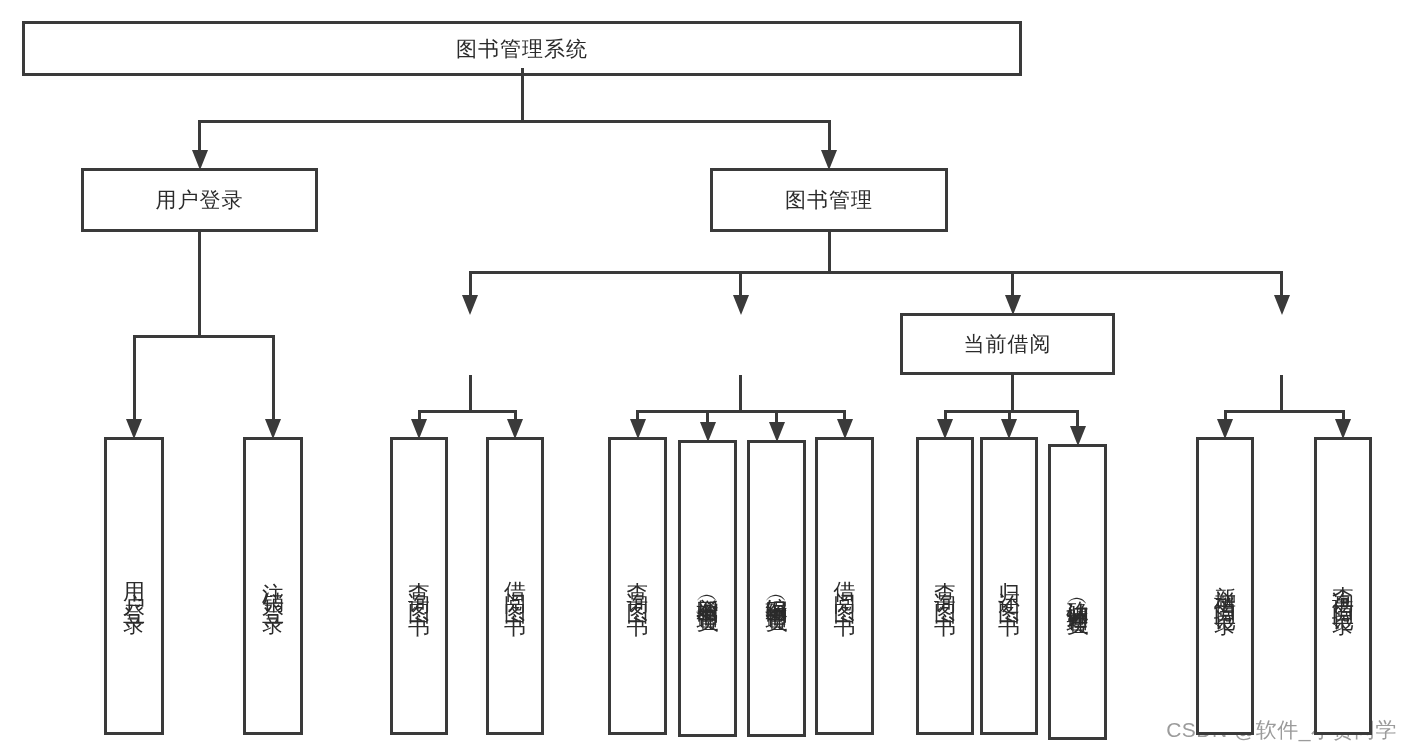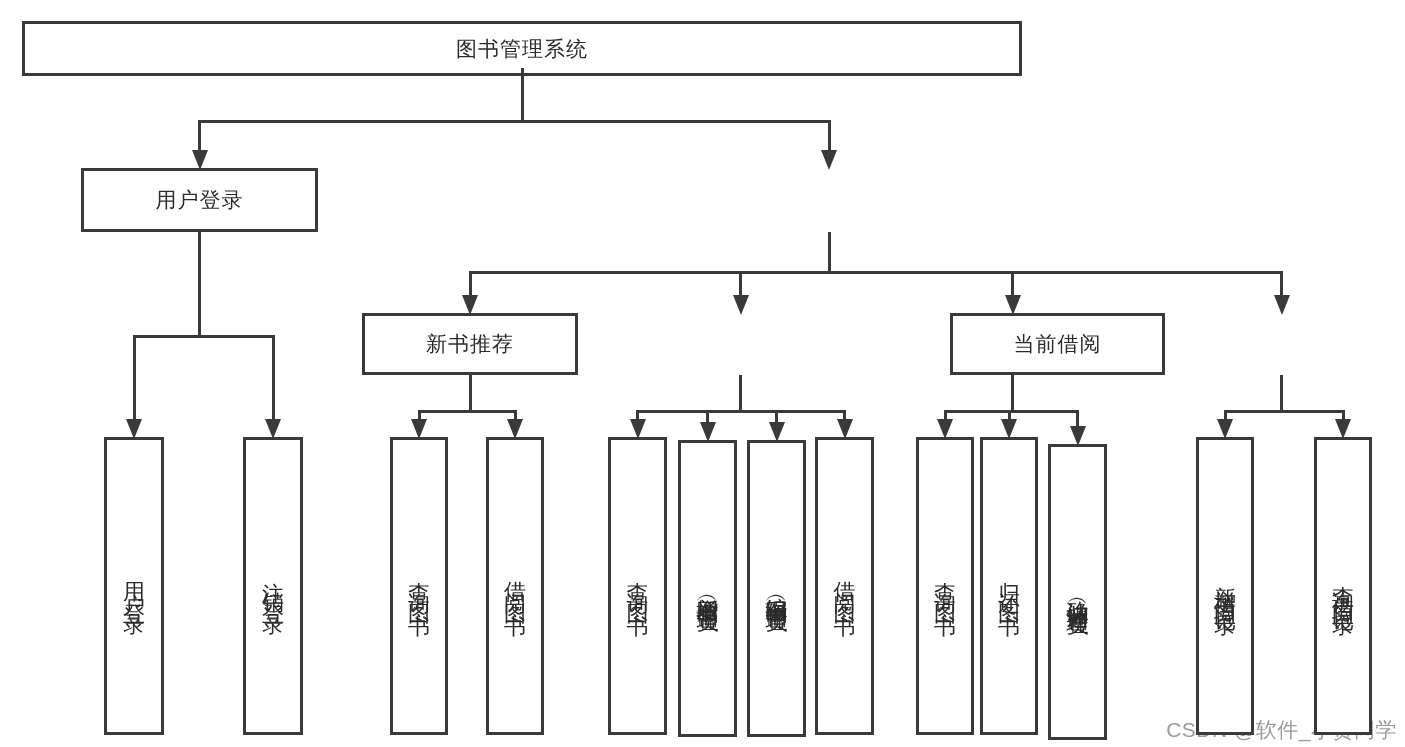--- a/index.html
+++ b/index.html
@@ -63,24 +63,24 @@
 <body>
 
 <div id="canvas">
   <div id="watermark">CSDN @软件_小贺同学</div>
 <div class="node h root" style="left: 22px; top: 13px; width: 1000px; height: 55px; margin-top: 8px;">
       <span>图书管理系统</span>
     </div>
     <div class="node h" style="left: 81px; top: 168px; width: 237px; height: 64px;">
       <span>用户登录</span>
     </div>
-    <div class="node h" style="left: 362px; top: 313px; width: 216px; height: 62px;">
-      <span>新书推荐</span>
+    <div class="node h" style="left: 710px; top: 168px; width: 238px; height: 64px;">
+      <span>图书管理</span>
     </div>
-    <div class="node h" style="left: 950px; top: 313px; width: 215px; height: 62px;">
+    <div class="node h" style="left: 900px; top: 313px; width: 215px; height: 62px;">
       <span>当前借阅</span>
     </div>
     <div class="node v ls-wide" style="left: 104px; top: 437px; width: 60px; height: 298px;">
       <span>用户登录</span>
     </div>
     <div class="node v ls-wide" style="left: 243px; top: 437px; width: 60px; height: 298px;">
       <span>注销登录</span>
     </div>
     <div class="node v ls-wide" style="left: 390px; top: 437px; width: 58px; height: 298px;">
       <span>查询图书</span>

